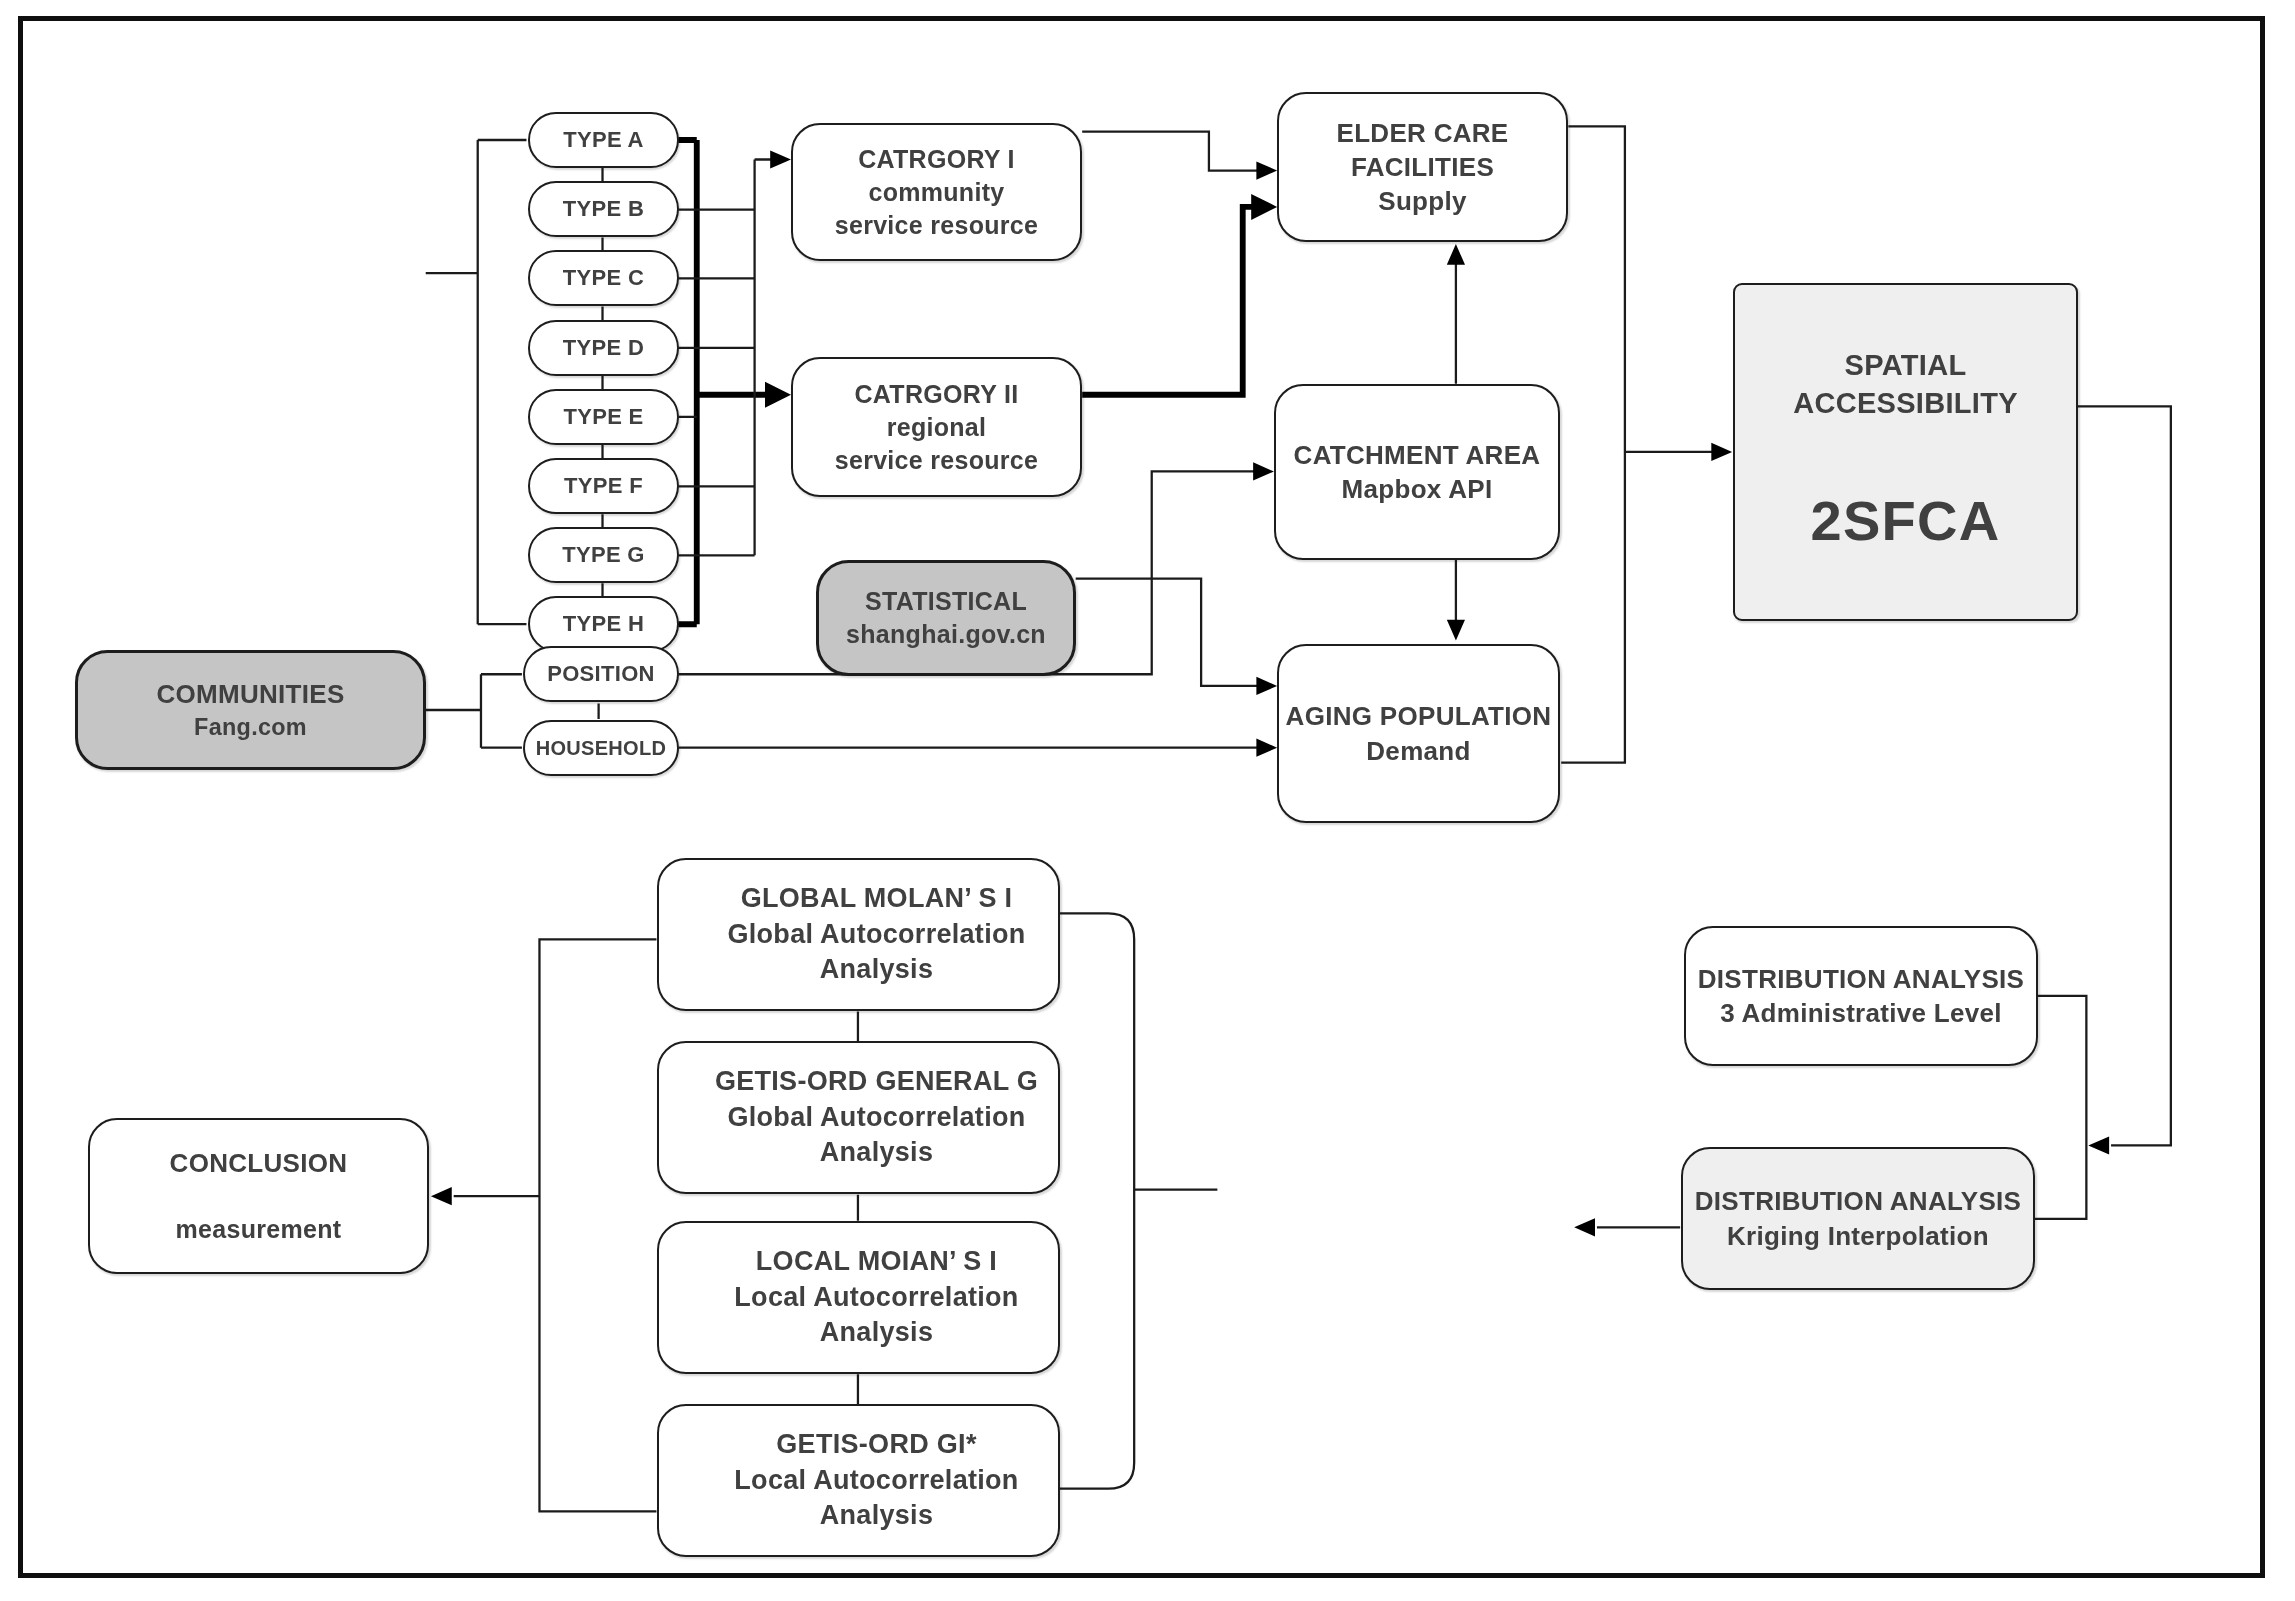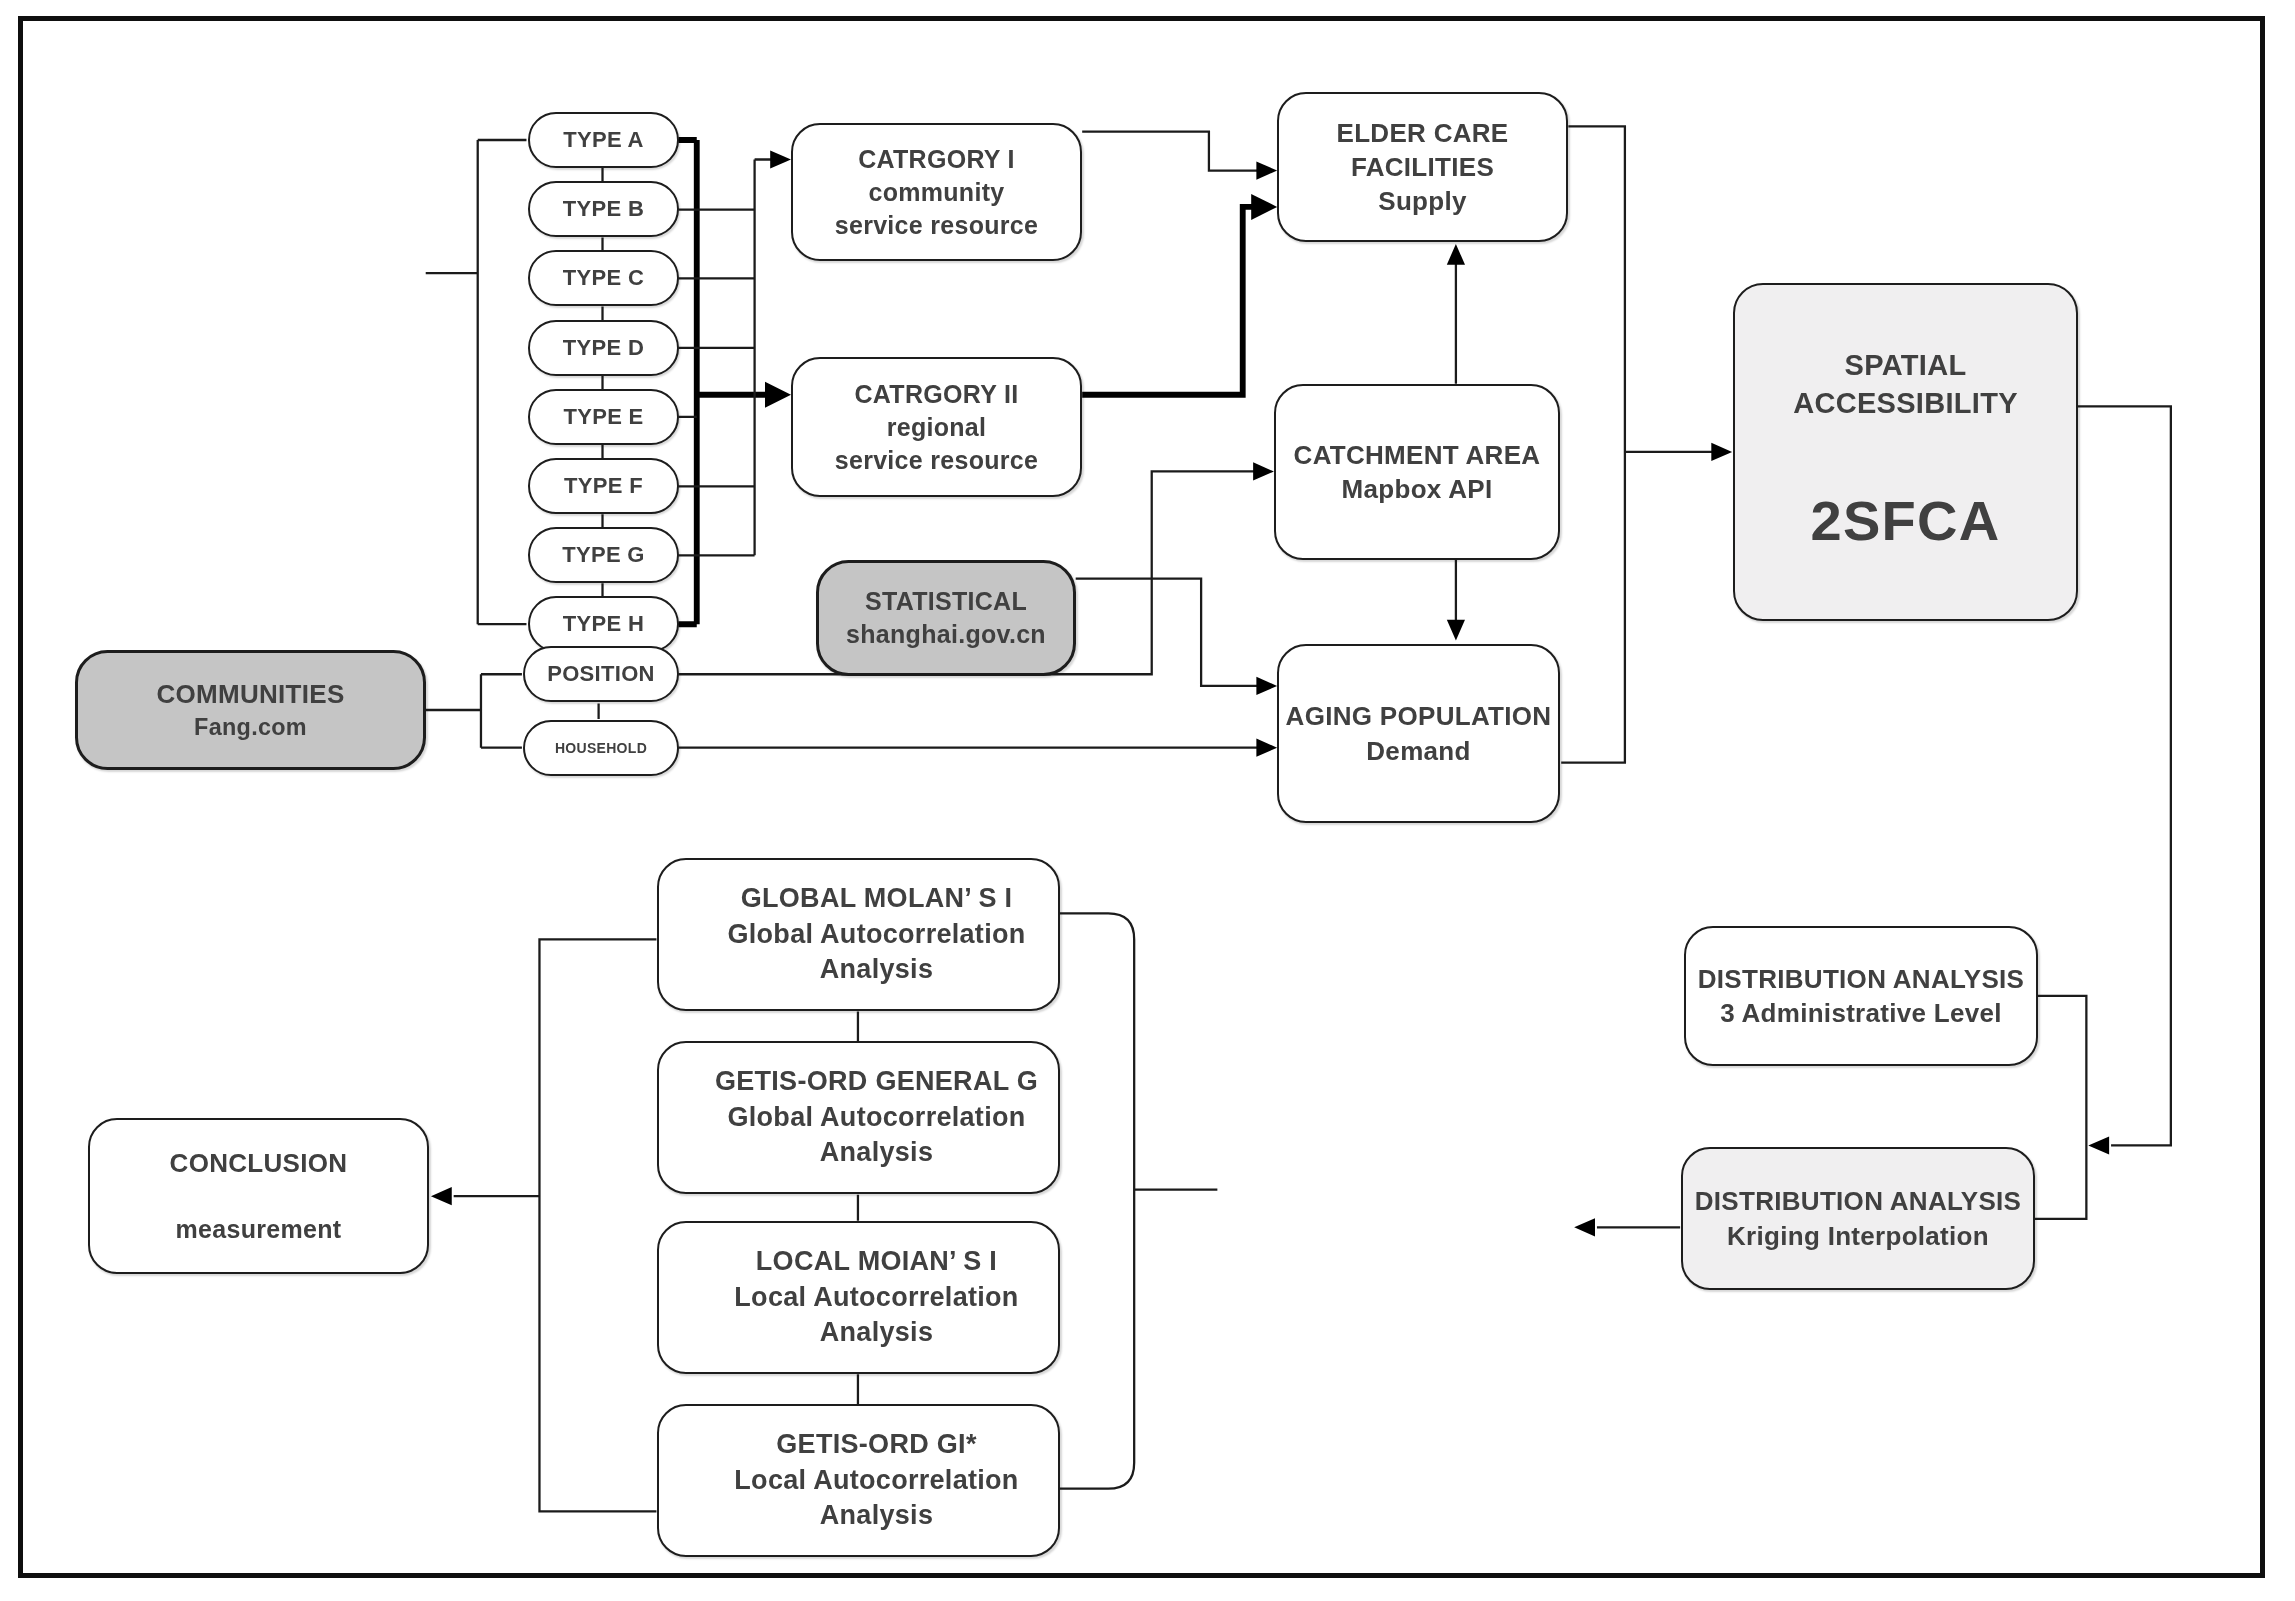--- a/index.html
+++ b/index.html
@@ -34,24 +34,24 @@
     z-index:1;
   }
   .node span{display:block;}
   .source{background:var(--source_fill);border-width:3.3px;border-radius:32.5px;}
   .highlight{background:var(--highlight_fill);}
   .stadium{border-radius:649px;font-size:22px;}
   .t40{font-size:26px;}
   .t38{font-size:25px;margin-top:32px;}
   .t42{font-size:27px;padding-left:36px;}
   .sub36{font-size:23.4px;}
-  .sfca-box{border-radius:30px;gap:62px;}
+  .sfca-box{border-radius:9px;gap:62px;}
   .sfca-title{font-size:29px;}
   .sfca-big{font-size:56px;letter-spacing:1.3px;}
-  .hh{font-size:14px;}
+  .hh{font-size:20px;}
   svg.wires{position:absolute;left:0;top:0;z-index:2;pointer-events:none;}
   svg.wires path{fill:none;stroke:var(--line_color);stroke-width:3.5px;}
   svg.wires path.thick{stroke-width:9px;stroke:#000;}
   svg.wires polygon{fill:#000;stroke:none;}
 </style>
 </head>
 <body>
 
 <div id="canvas">
 

